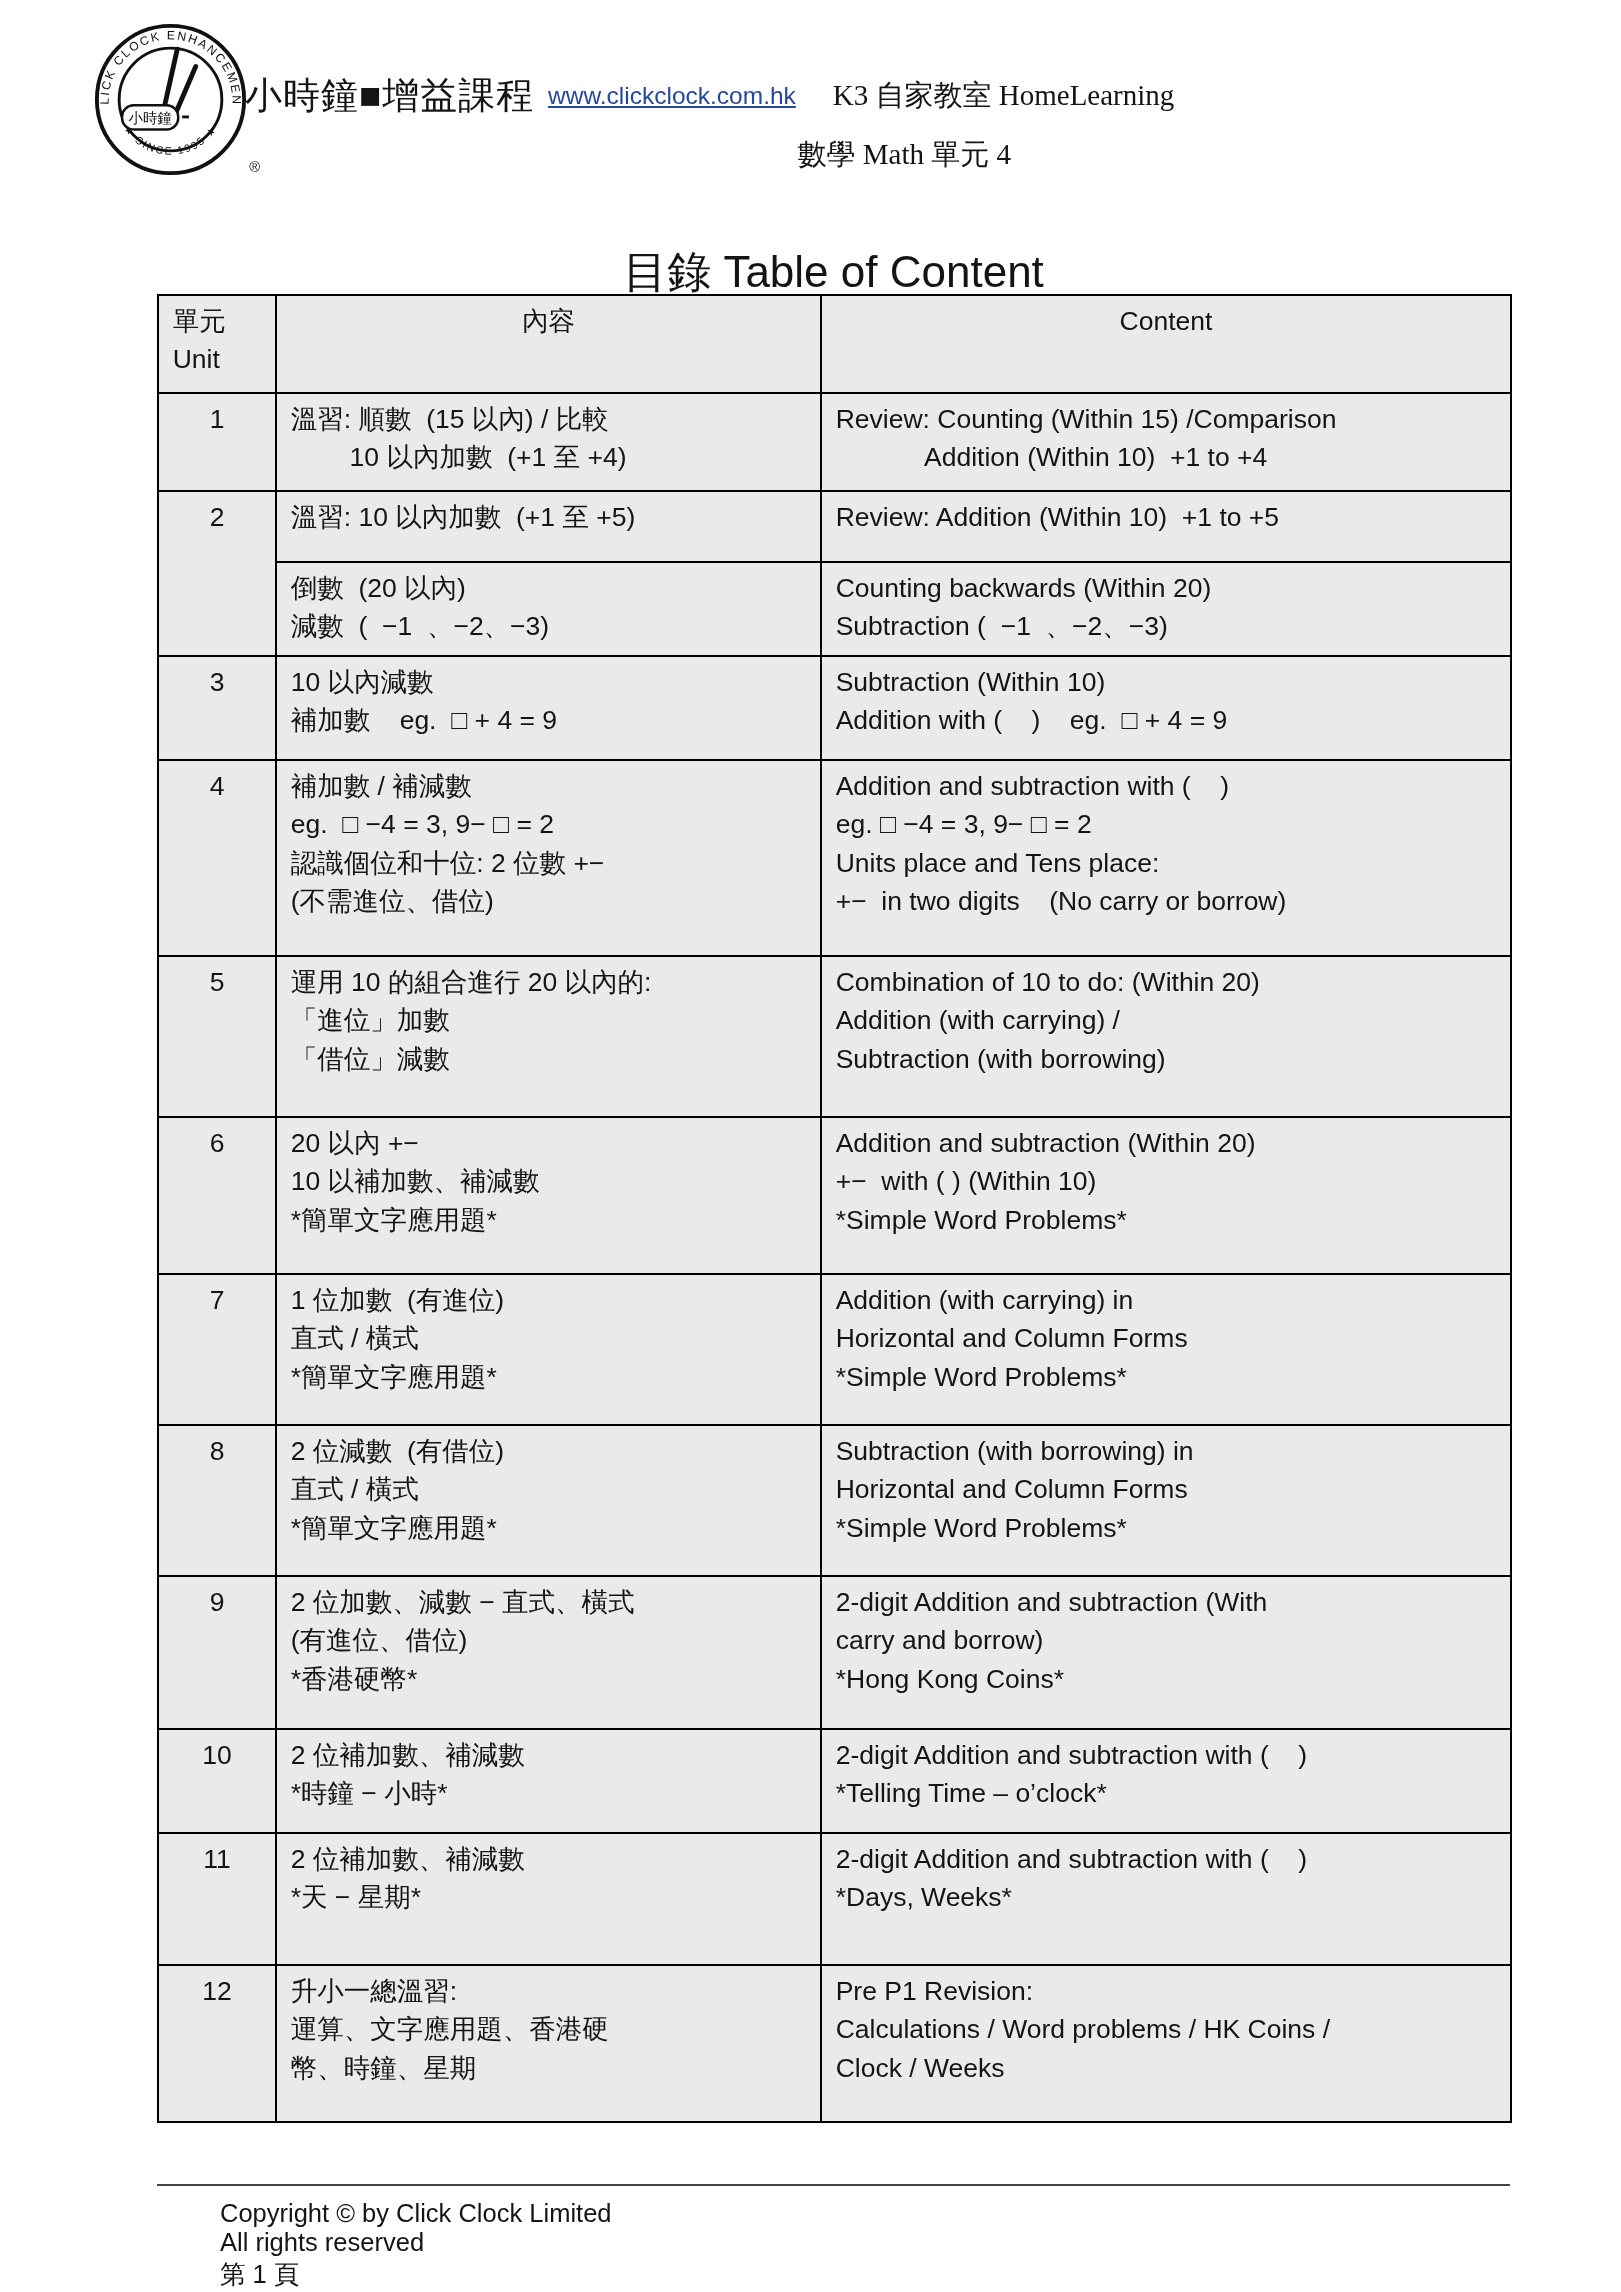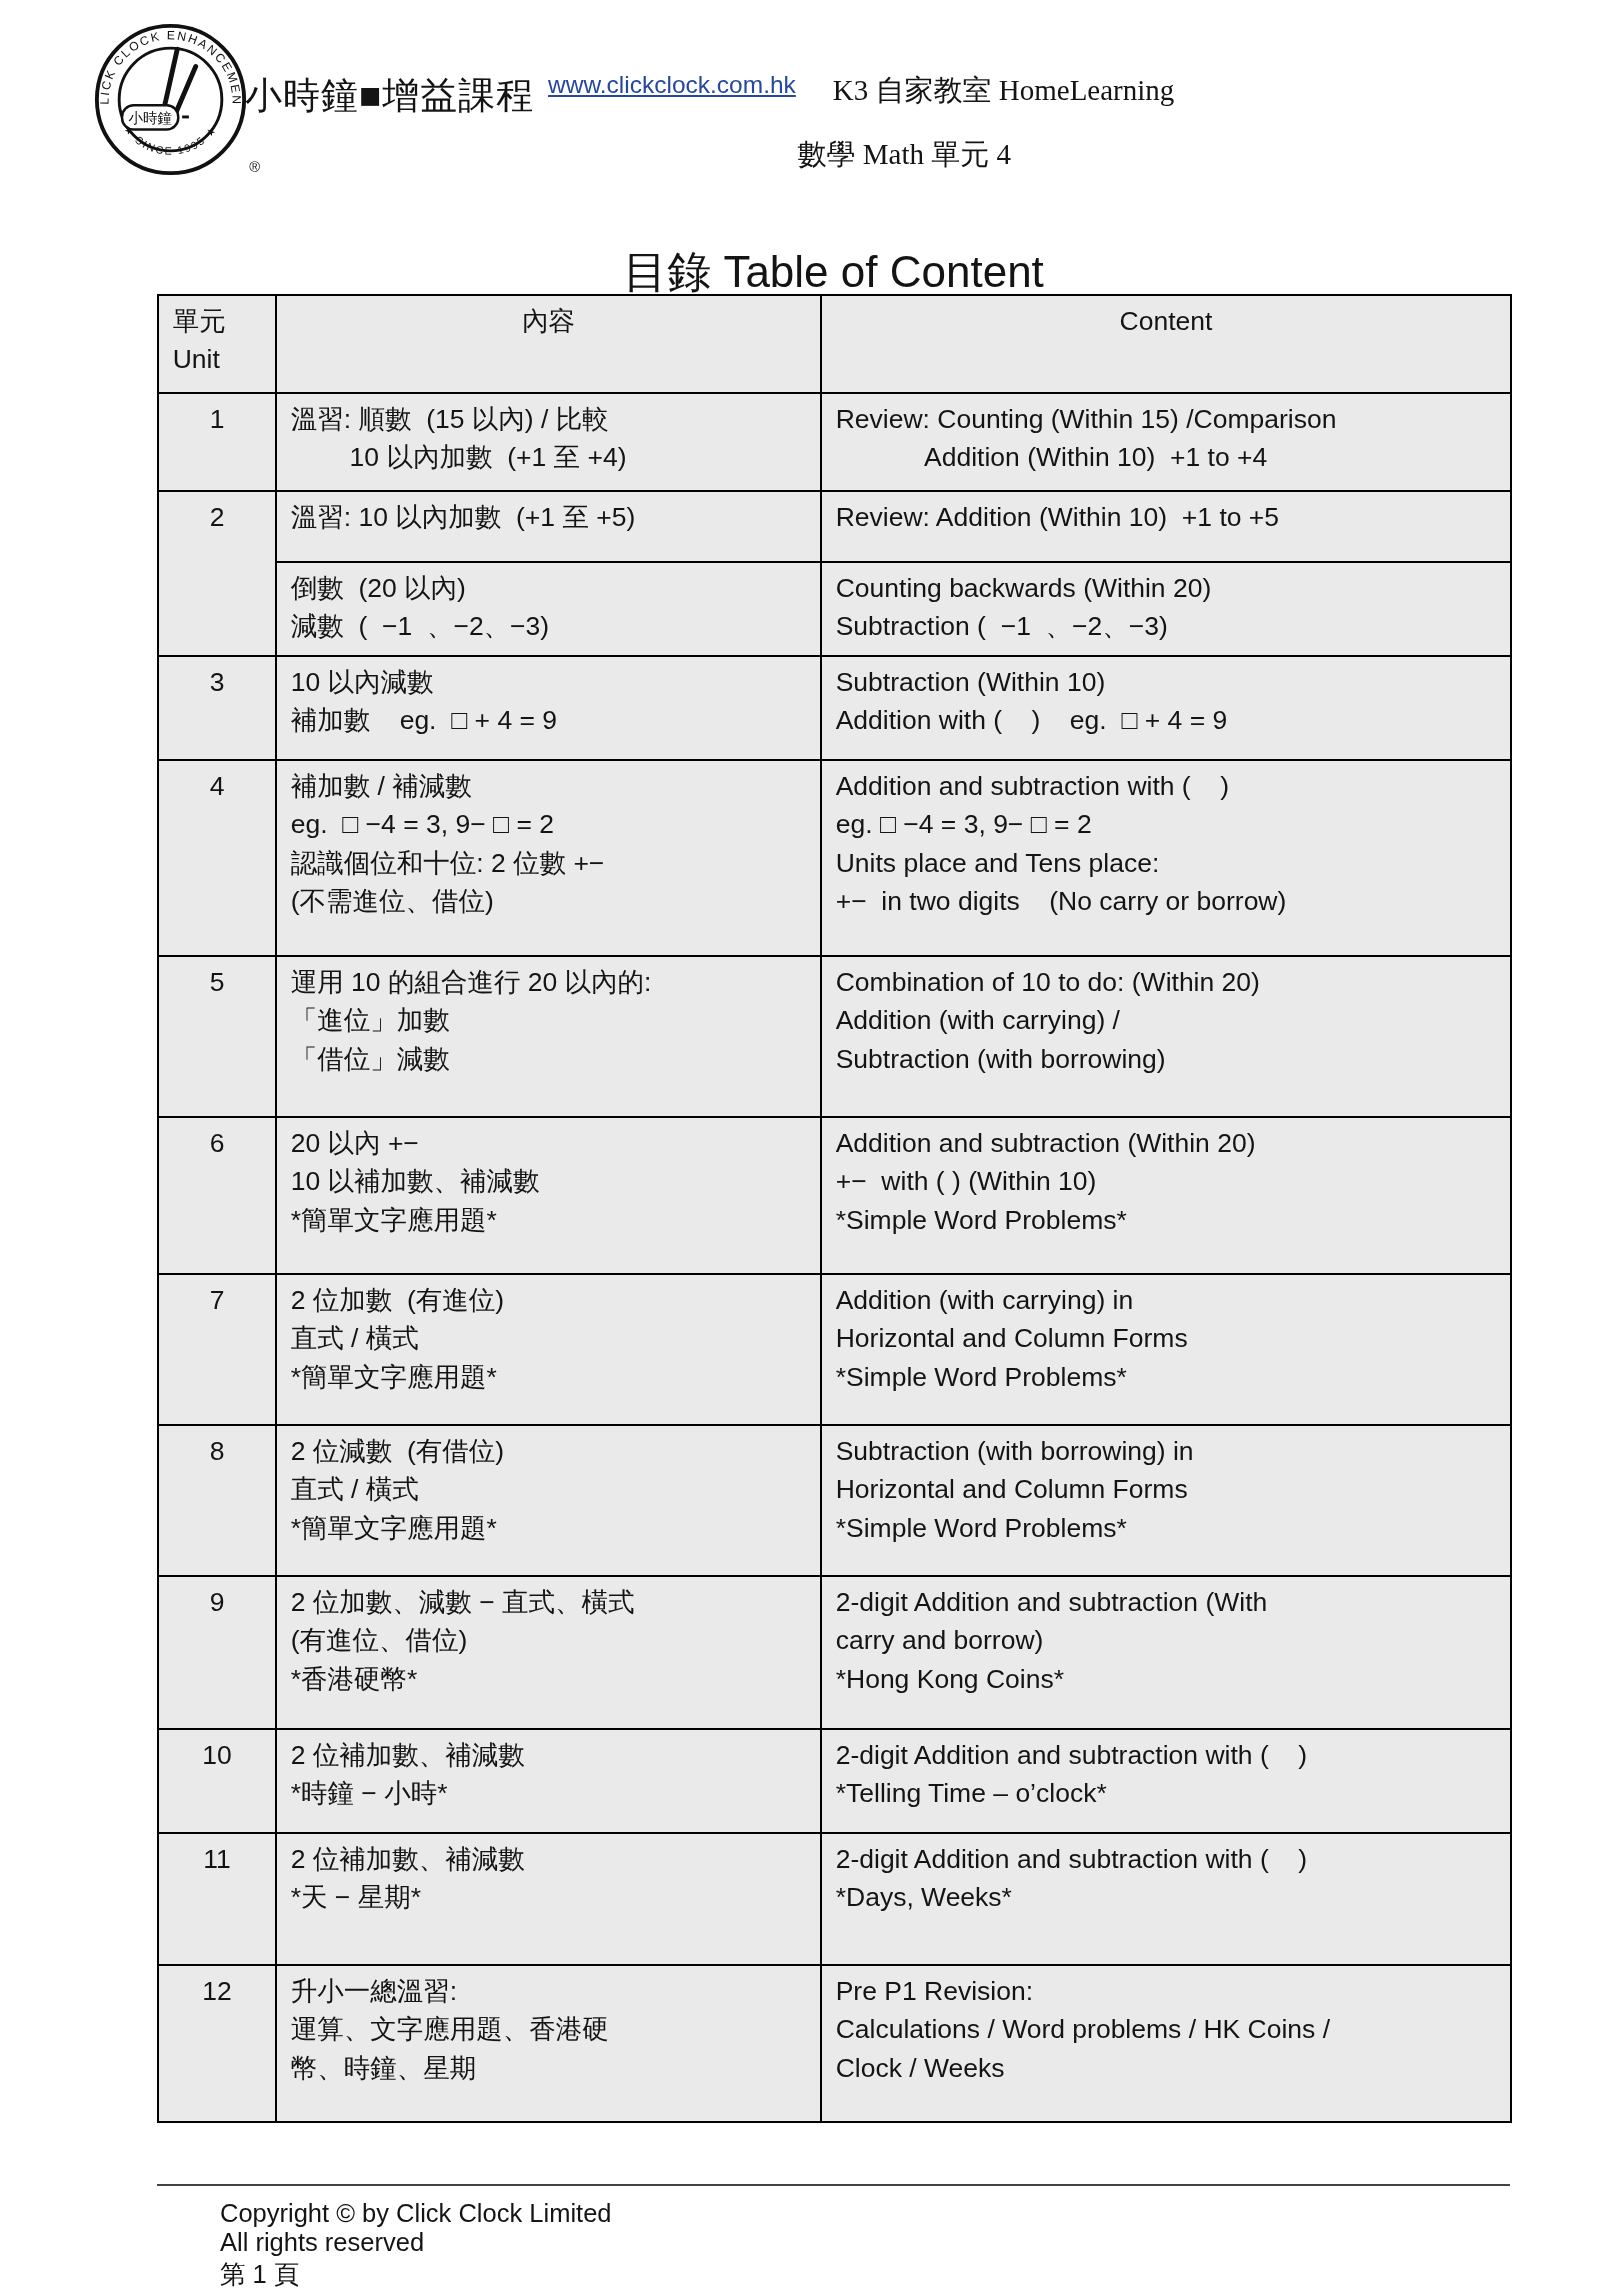--- a/index.html
+++ b/index.html
@@ -26,21 +26,21 @@
     right: -2px; bottom: 2px;
     font-size: 14.7px;
   }
   .header-block {
     position: absolute;
     left: 245px; top: 71px;
     width: 766px;
   }
   .header-line1 {
     display: flex;
-    align-items: flex-start;
+    align-items: center;
     white-space: nowrap;
   }
   .brand-title { font-size: 37px; letter-spacing: 1px; }
   .brand-url {
     font-size: 24.5px;
     margin-left: 13.7px;
     color: #26479e;
     text-decoration: underline;
     cursor: pointer;
   }
@@ -239,21 +239,21 @@
     <td>20 以內 +−
 10 以補加數、補減數
 *簡單文字應用題*</td>
     <td>Addition and subtraction (Within 20)
 +−  with ( ) (Within 10)
 *Simple Word Problems*</td>
   </tr>
 
   <tr style="height:151px">
     <td class="unit-cell">7</td>
-    <td>2 位加數  (有進位)
+    <td>1 位加數  (有進位)
 直式 / 橫式
 *簡單文字應用題*</td>
     <td>Addition (with carrying) in
 Horizontal and Column Forms
 *Simple Word Problems*</td>
   </tr>
 
   <tr style="height:151px">
     <td class="unit-cell">8</td>
     <td>2 位減數  (有借位)

